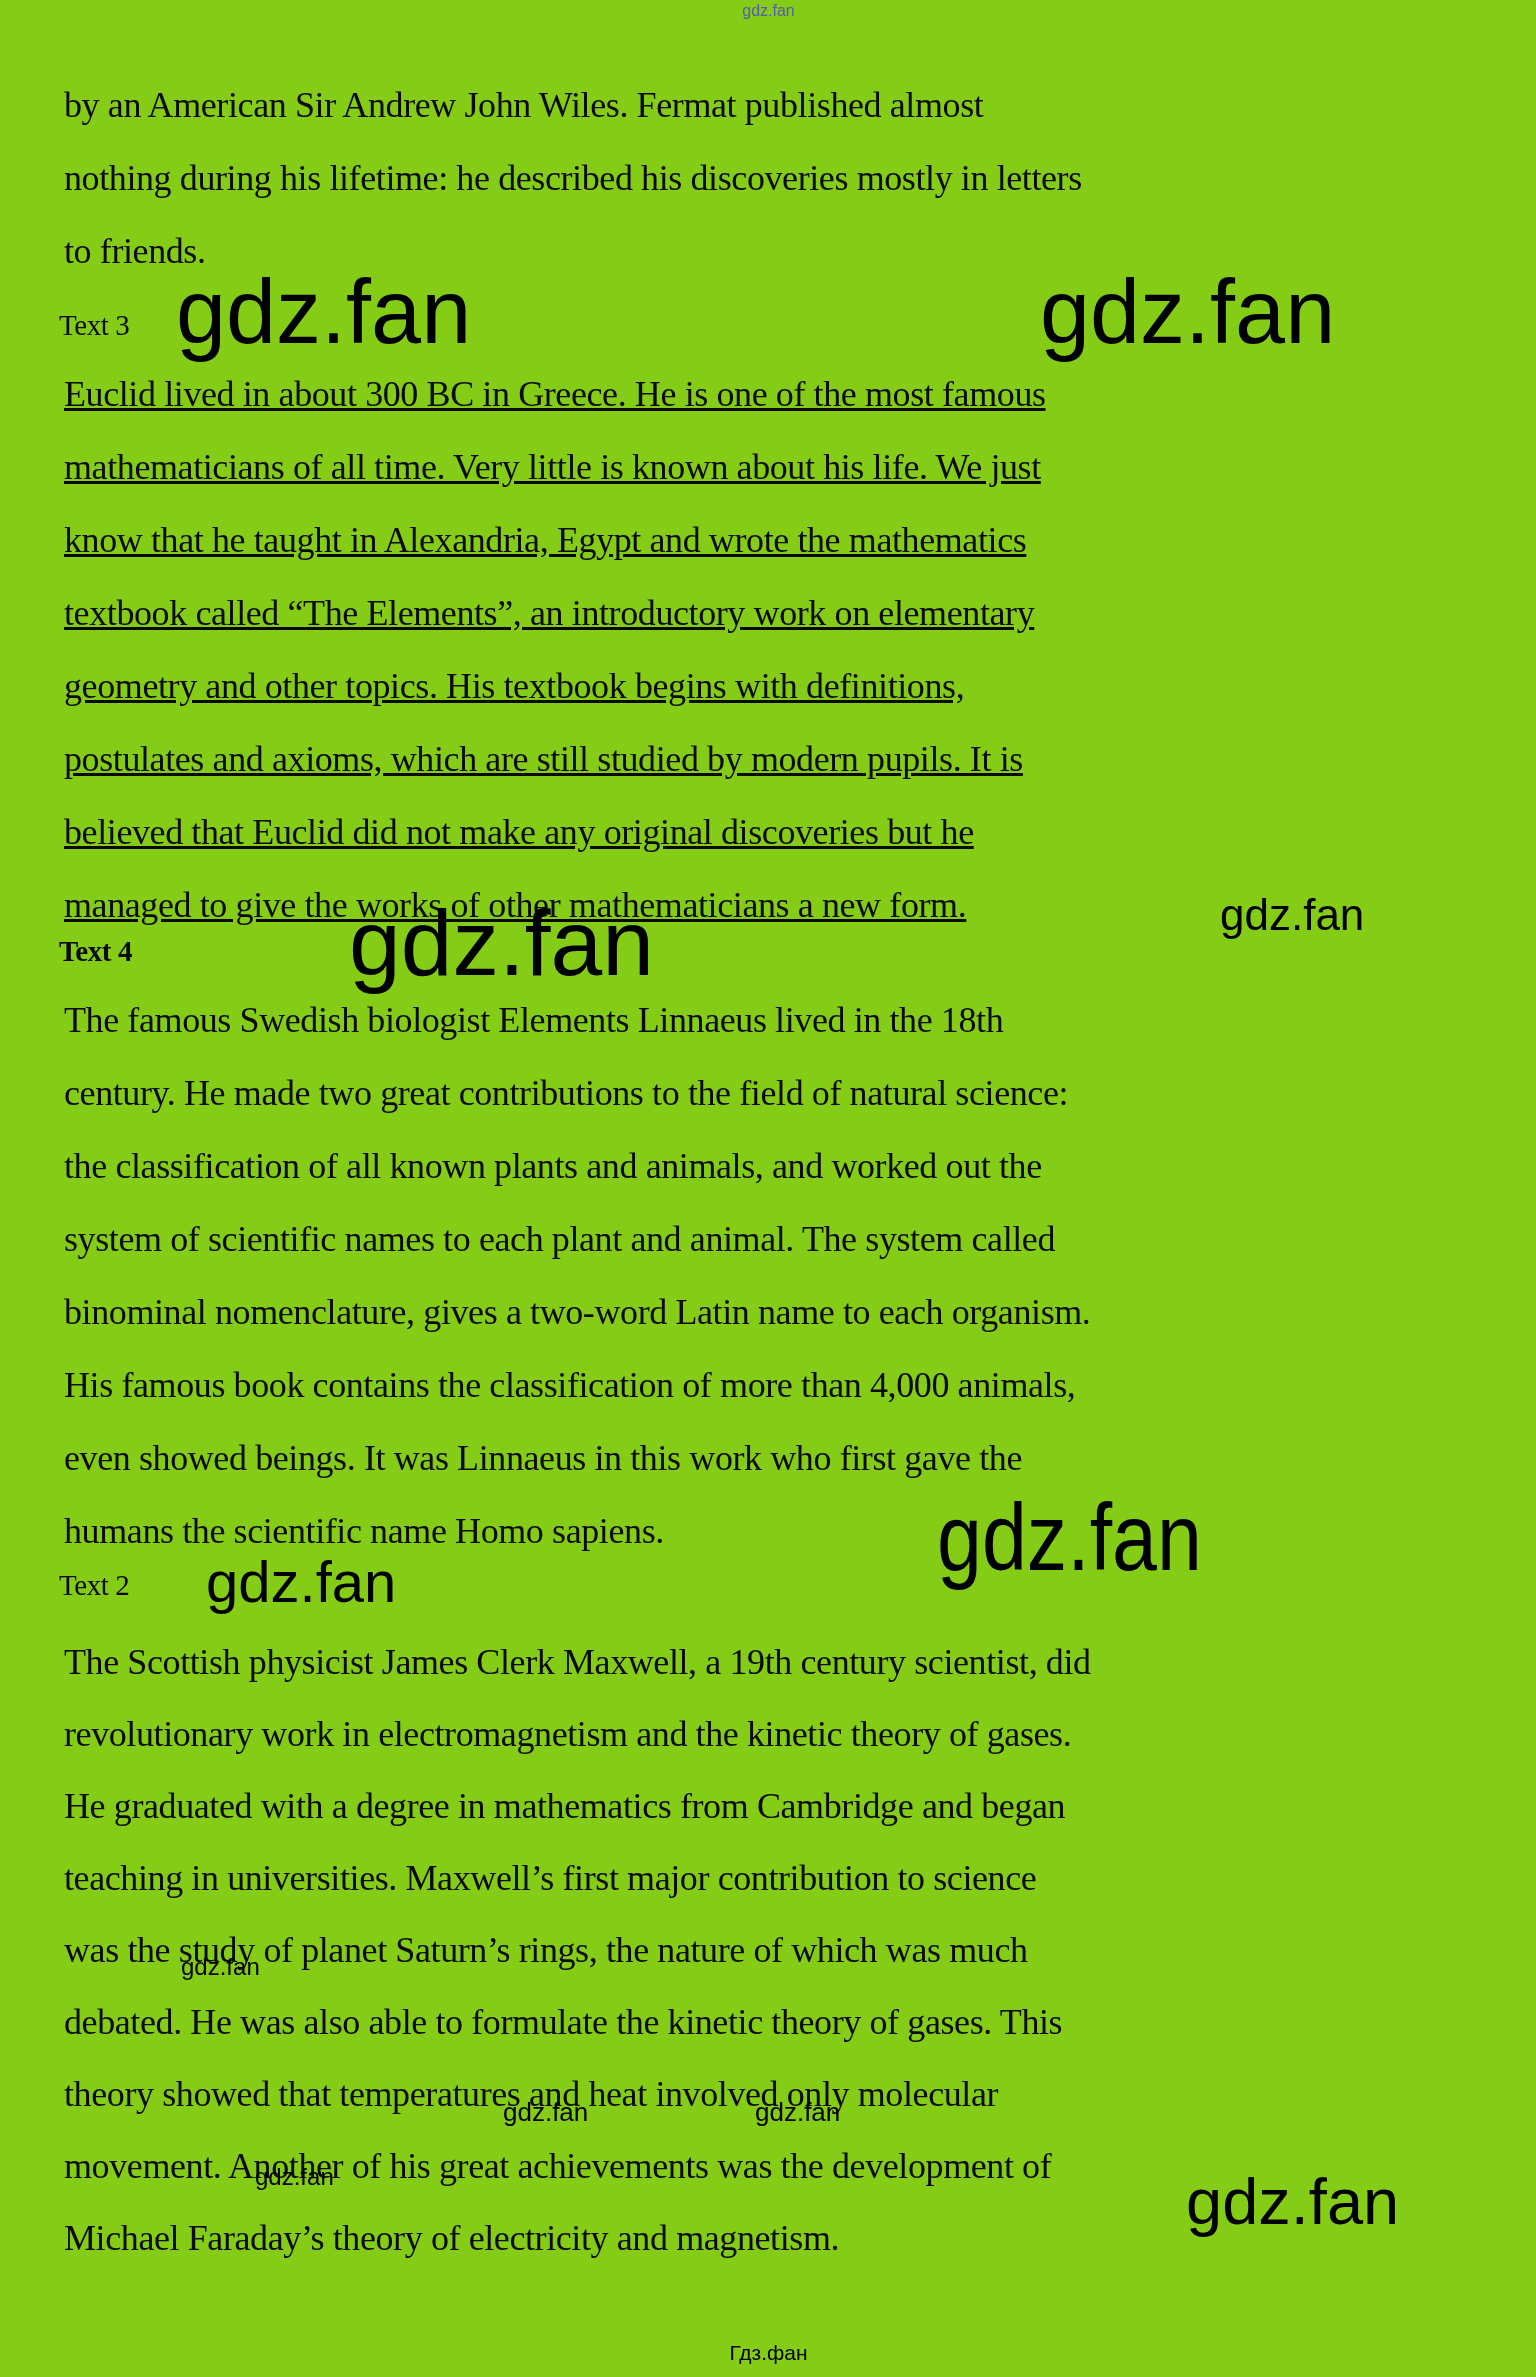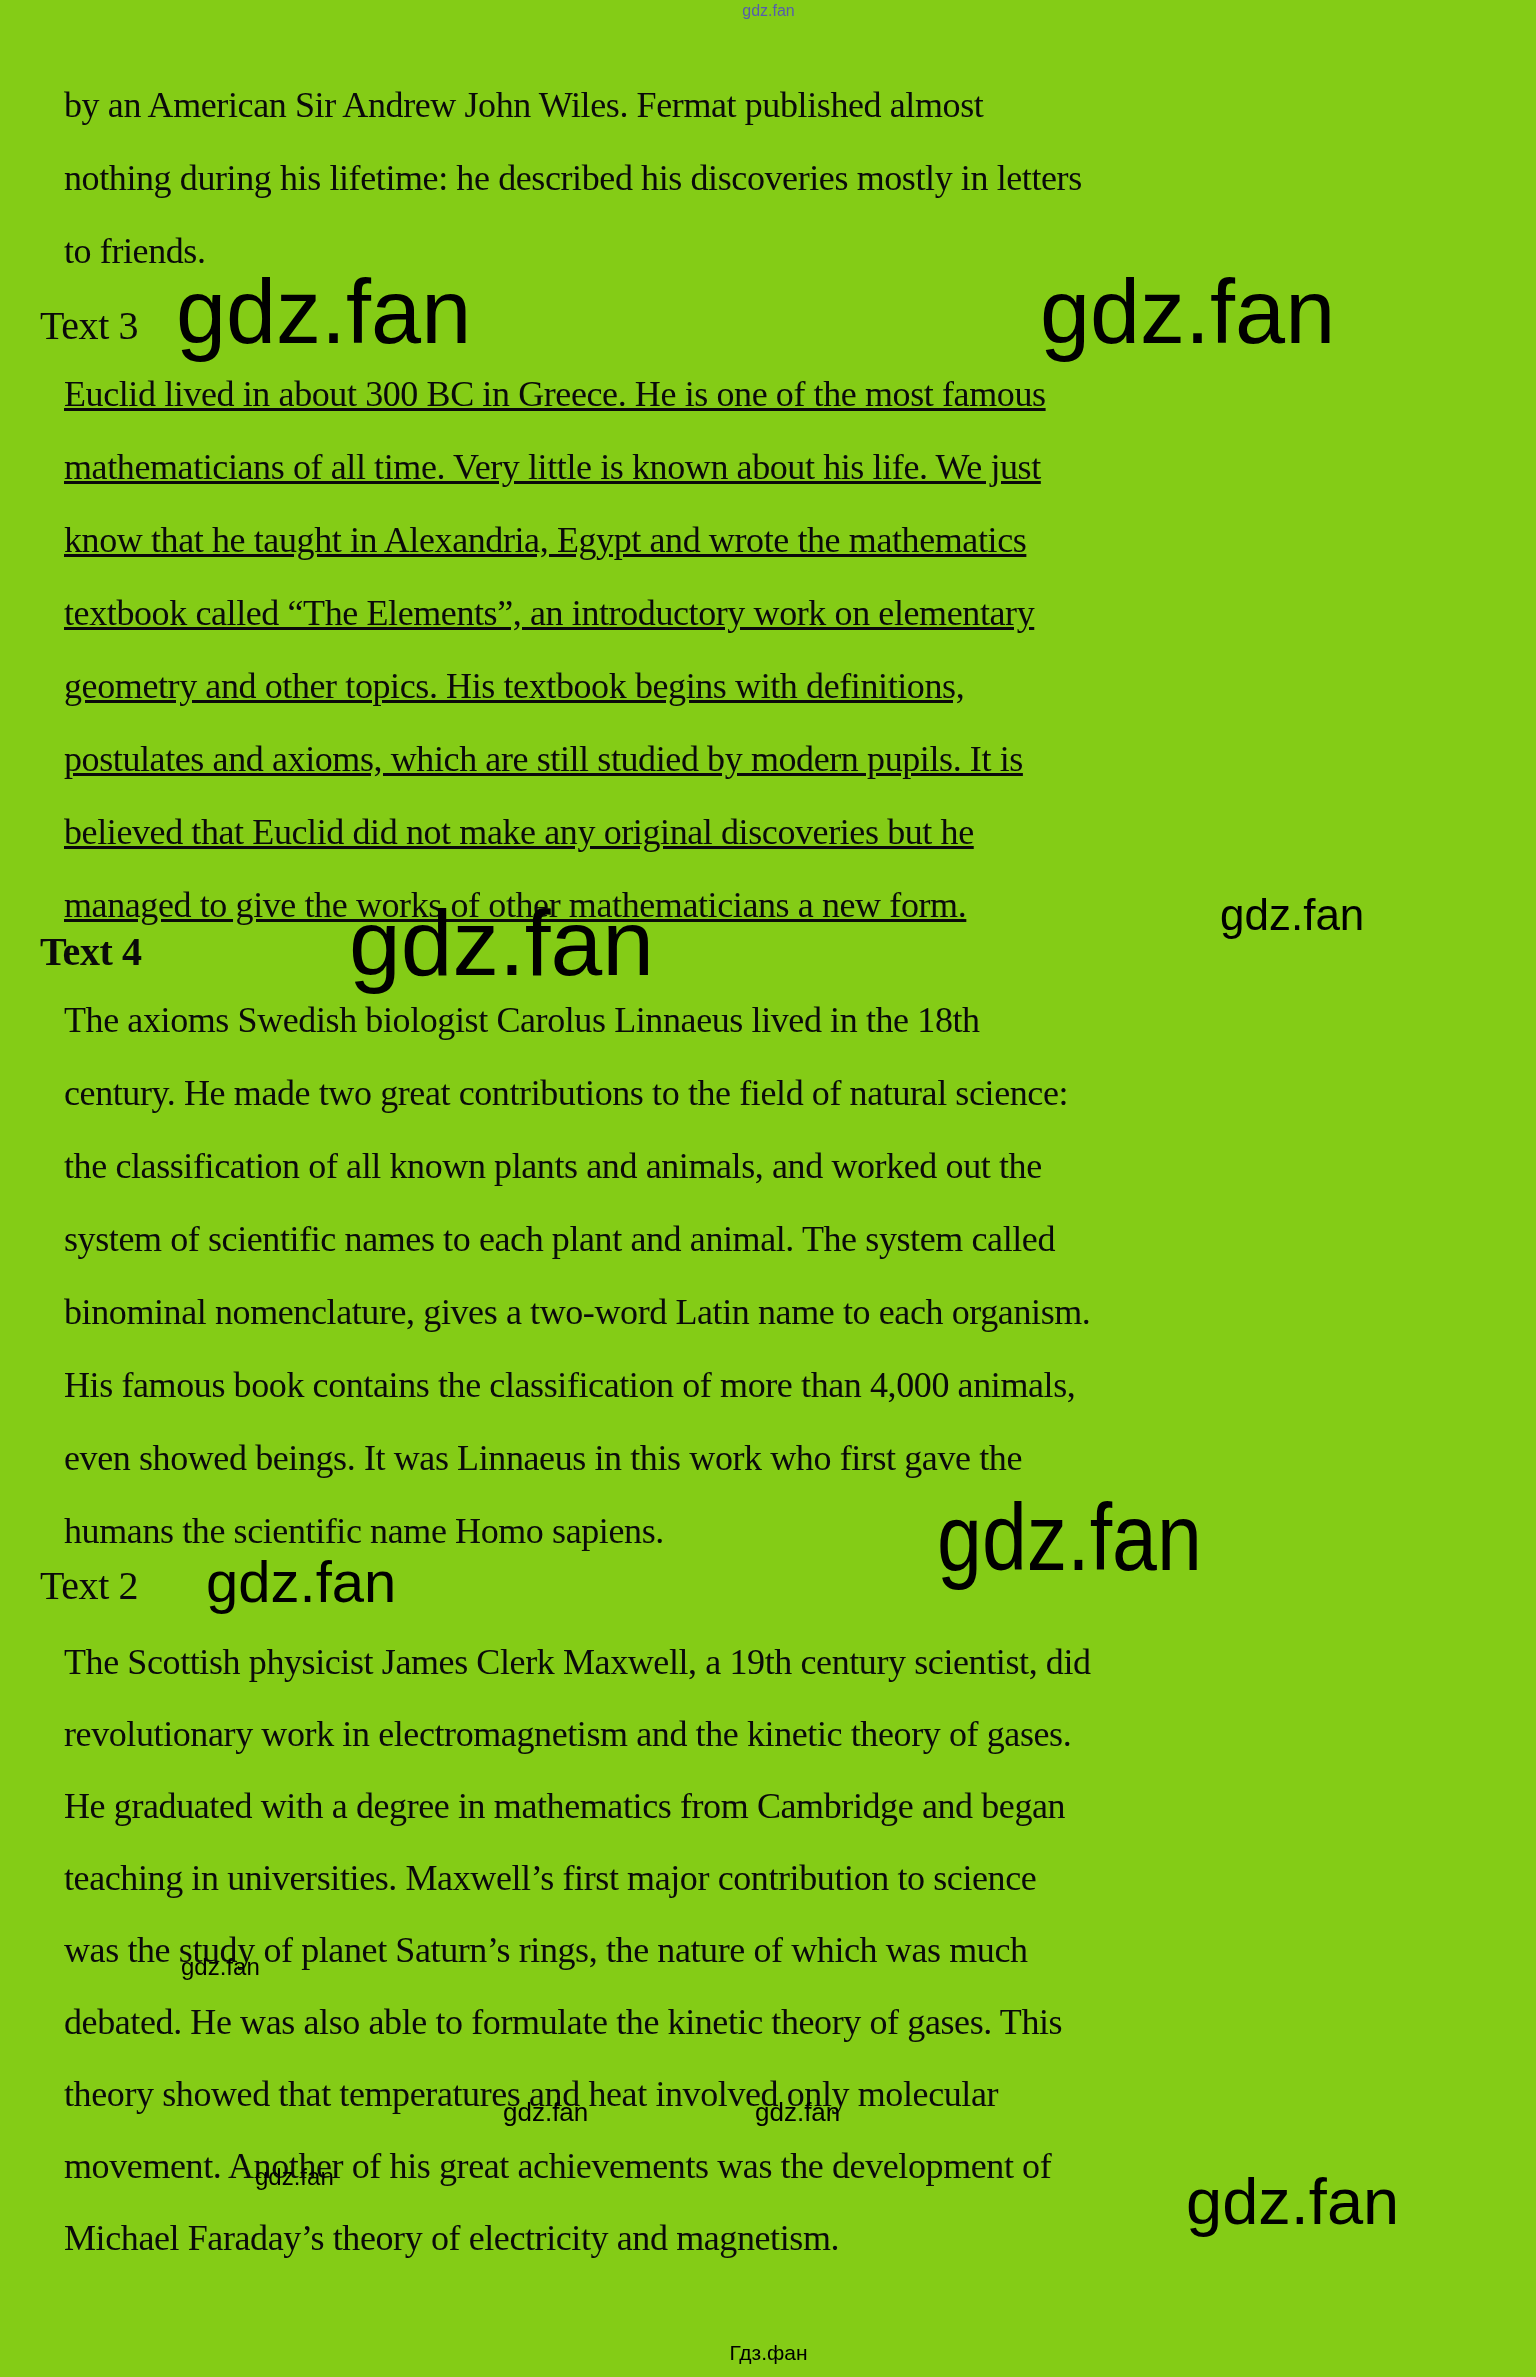--- a/index.html
+++ b/index.html
@@ -19,22 +19,22 @@
     font-size: 36px;
     white-space: nowrap;
     letter-spacing: -0.4px;
     margin-left: 11px;
   }
   .para .line { height: 73px; }
   .para-maxwell { line-height: 72px; }
   .para-maxwell .line { height: 72px; }
   .heading {
     position: absolute;
-    left: 40px;
-    font-size: 40px;
+    left: 59px;
+    font-size: 29px;
     line-height: 73px;
     white-space: nowrap;
     letter-spacing: -0.4px;
   }
   .wm {
     position: absolute;
     font-family: "Liberation Sans", "DejaVu Sans", sans-serif;
     line-height: 1;
     color: #000000;
     white-space: nowrap;
@@ -96,21 +96,21 @@
     <div class="line">postulates and axioms, which are still studied by modern pupils. It is</div>
     <div class="line">believed that Euclid did not make any original discoveries but he</div>
     <div class="line">managed to give the works of other mathematicians a new form.</div>
   </div>
 
   <div class="heading" style="top:915px;font-weight:bold;">Text 4</div>
   <div class="wm wm-4a">gdz.fan</div>
   <div class="wm wm-4b">gdz.fan</div>
 
   <div class="para" style="top:984px;">
-    <div class="line">The axioms Swedish biologist Carolus Linnaeus lived in the 18th</div>
+    <div class="line">The famous Swedish biologist Elements Linnaeus lived in the 18th</div>
     <div class="line">century. He made two great contributions to the field of natural science:</div>
     <div class="line">the classification of all known plants and animals, and worked out the</div>
     <div class="line">system of scientific names to each plant and animal. The system called</div>
     <div class="line">binominal nomenclature, gives a two-word Latin name to each organism.</div>
     <div class="line">His famous book contains the classification of more than 4,000 animals,</div>
     <div class="line">even showed beings. It was Linnaeus in this work who first gave the</div>
     <div class="line">humans the scientific name Homo sapiens.</div>
   </div>
 
   <div class="heading" style="top:1549px;">Text 2</div>

